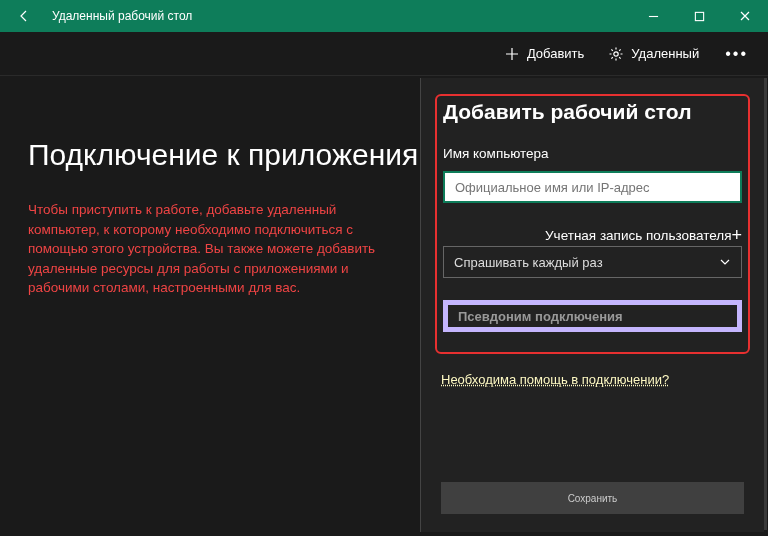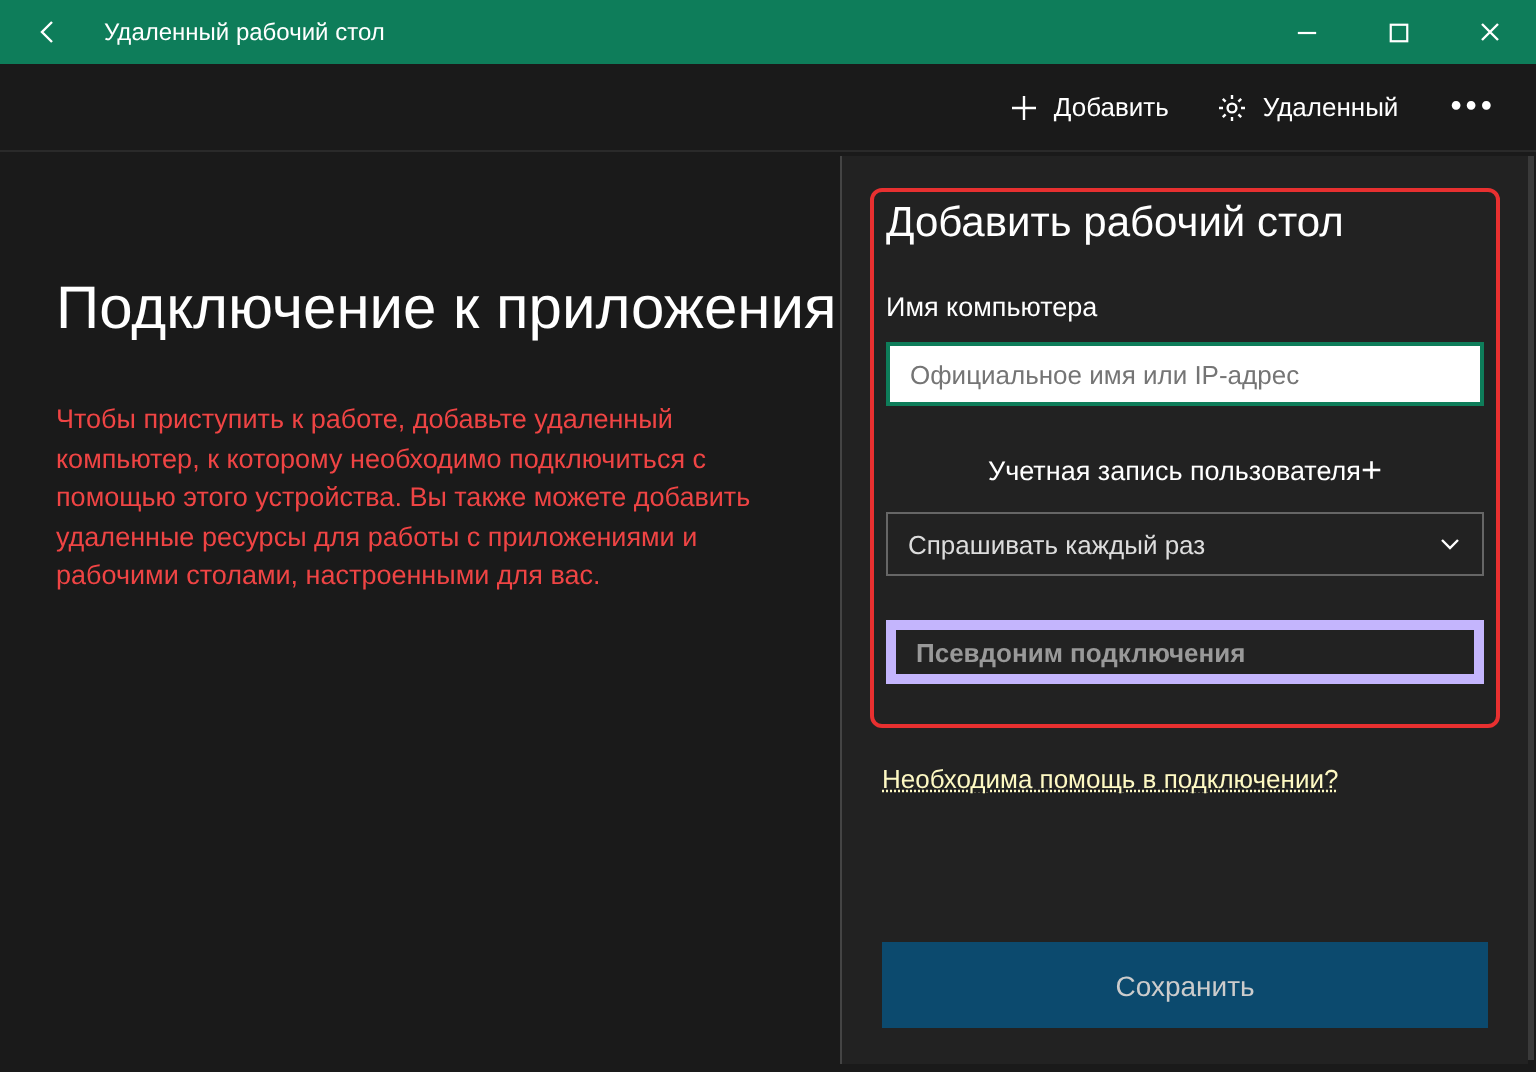--- a/index.html
+++ b/index.html
@@ -12,34 +12,34 @@
   .toolbar { height: 44px; background: #1a1a1a; display: flex; align-items: center; justify-content: flex-end; color: #fff; font-size: 13px; padding-right: 6px; border-bottom: 1px solid #2a2a2a; }
   .toolbar .tbtn { display: flex; align-items: center; gap: 7px; padding: 16px 12px; height: 100%; }
   .toolbar .tbtn svg { width: 16px; height: 16px; }
   .toolbar .more { padding: 0 14px; font-size: 16px; letter-spacing: 2px; }
   .content { position: absolute; top: 78px; left: 0; right: 0; bottom: 0; color: #fff; }
   .main-area { padding: 60px 30px 0 28px; width: 420px; }
   .main-area h1 { font-weight: 300; font-size: 30px; margin-bottom: 28px; white-space: nowrap; }
   .main-area p { font-size: 13.5px; line-height: 1.45; color: #ef4444; }
   .panel { position: absolute; top: 0; right: 4px; bottom: 4px; width: 344px; background: #222; color: #fff; border-left: 1px solid #444; display: flex; flex-direction: column; }
   .panel-inner { padding: 20px 20px 0 20px; flex: 1; overflow: hidden; }
-  .panel h2 { font-weight: 400; font-size: 21px; margin-bottom: 22px; }
+  .panel h2 { font-weight: 700; font-size: 21px; margin-bottom: 22px; }
   .field-label { font-size: 13.5px; margin-bottom: 10px; display: block; }
-  .field-row { display: flex; align-items: center; justify-content: center; margin-bottom: 10px; }
+  .field-row { display: flex; align-items: center; justify-content: flex-end; }
   .optional { color: #888; font-size: 13px; margin-left: 6px; }
   .text-input { width: 100%; height: 32px; padding: 0 10px; font-size: 13px; background: #fff; border: 2px solid #0e7d5a; outline: none; color: #ef4444; }
   .text-input.dark { background: transparent; border: 5px solid #c4b5fd; color: #ffffff; font-weight: bold; }
   .text-input.dark::placeholder { color: #999; }
   .select-box { width: 100%; height: 32px; border: 1px solid #666; display: flex; align-items: center; justify-content: space-between; padding: 0 10px; font-size: 13px; color: #ddd; }
   .field-group { margin-bottom: 22px; }
   .highlight-box { border: 2px solid #e83030; border-radius: 6px; padding: 2px; margin: -4px -6px 14px -6px; }
   .highlight-box .highlight-inner { padding: 2px 4px 10px 4px; }
   .help-link { color: #fef9c3; font-size: 13px; text-decoration: underline dotted; display: inline-block; margin-top: 4px; }
   .panel-footer { padding: 10px 20px 18px 20px; }
-  .save-btn { width: 100%; height: 43px; background: #0c4a6e; color: #ccc; border: none; font-size: 14px; }
+  .save-btn { width: 100%; height: 32px; background: #404040; color: #ccc; border: none; font-size: 10px; }
   .plus-small { font-size: 18px; font-weight: 300; }
   .scrolltrack { position: absolute; right: 1px; top: 78px; bottom: 6px; width: 3px; background: #3a3a3a; }
   svg { stroke: #fff; fill: none; stroke-width: 1.2; }
 </style>
 </head>
 <body>
 
 <div class="titlebar">
   <div class="back">
     <svg viewBox="0 0 16 16" width="16" height="16">

